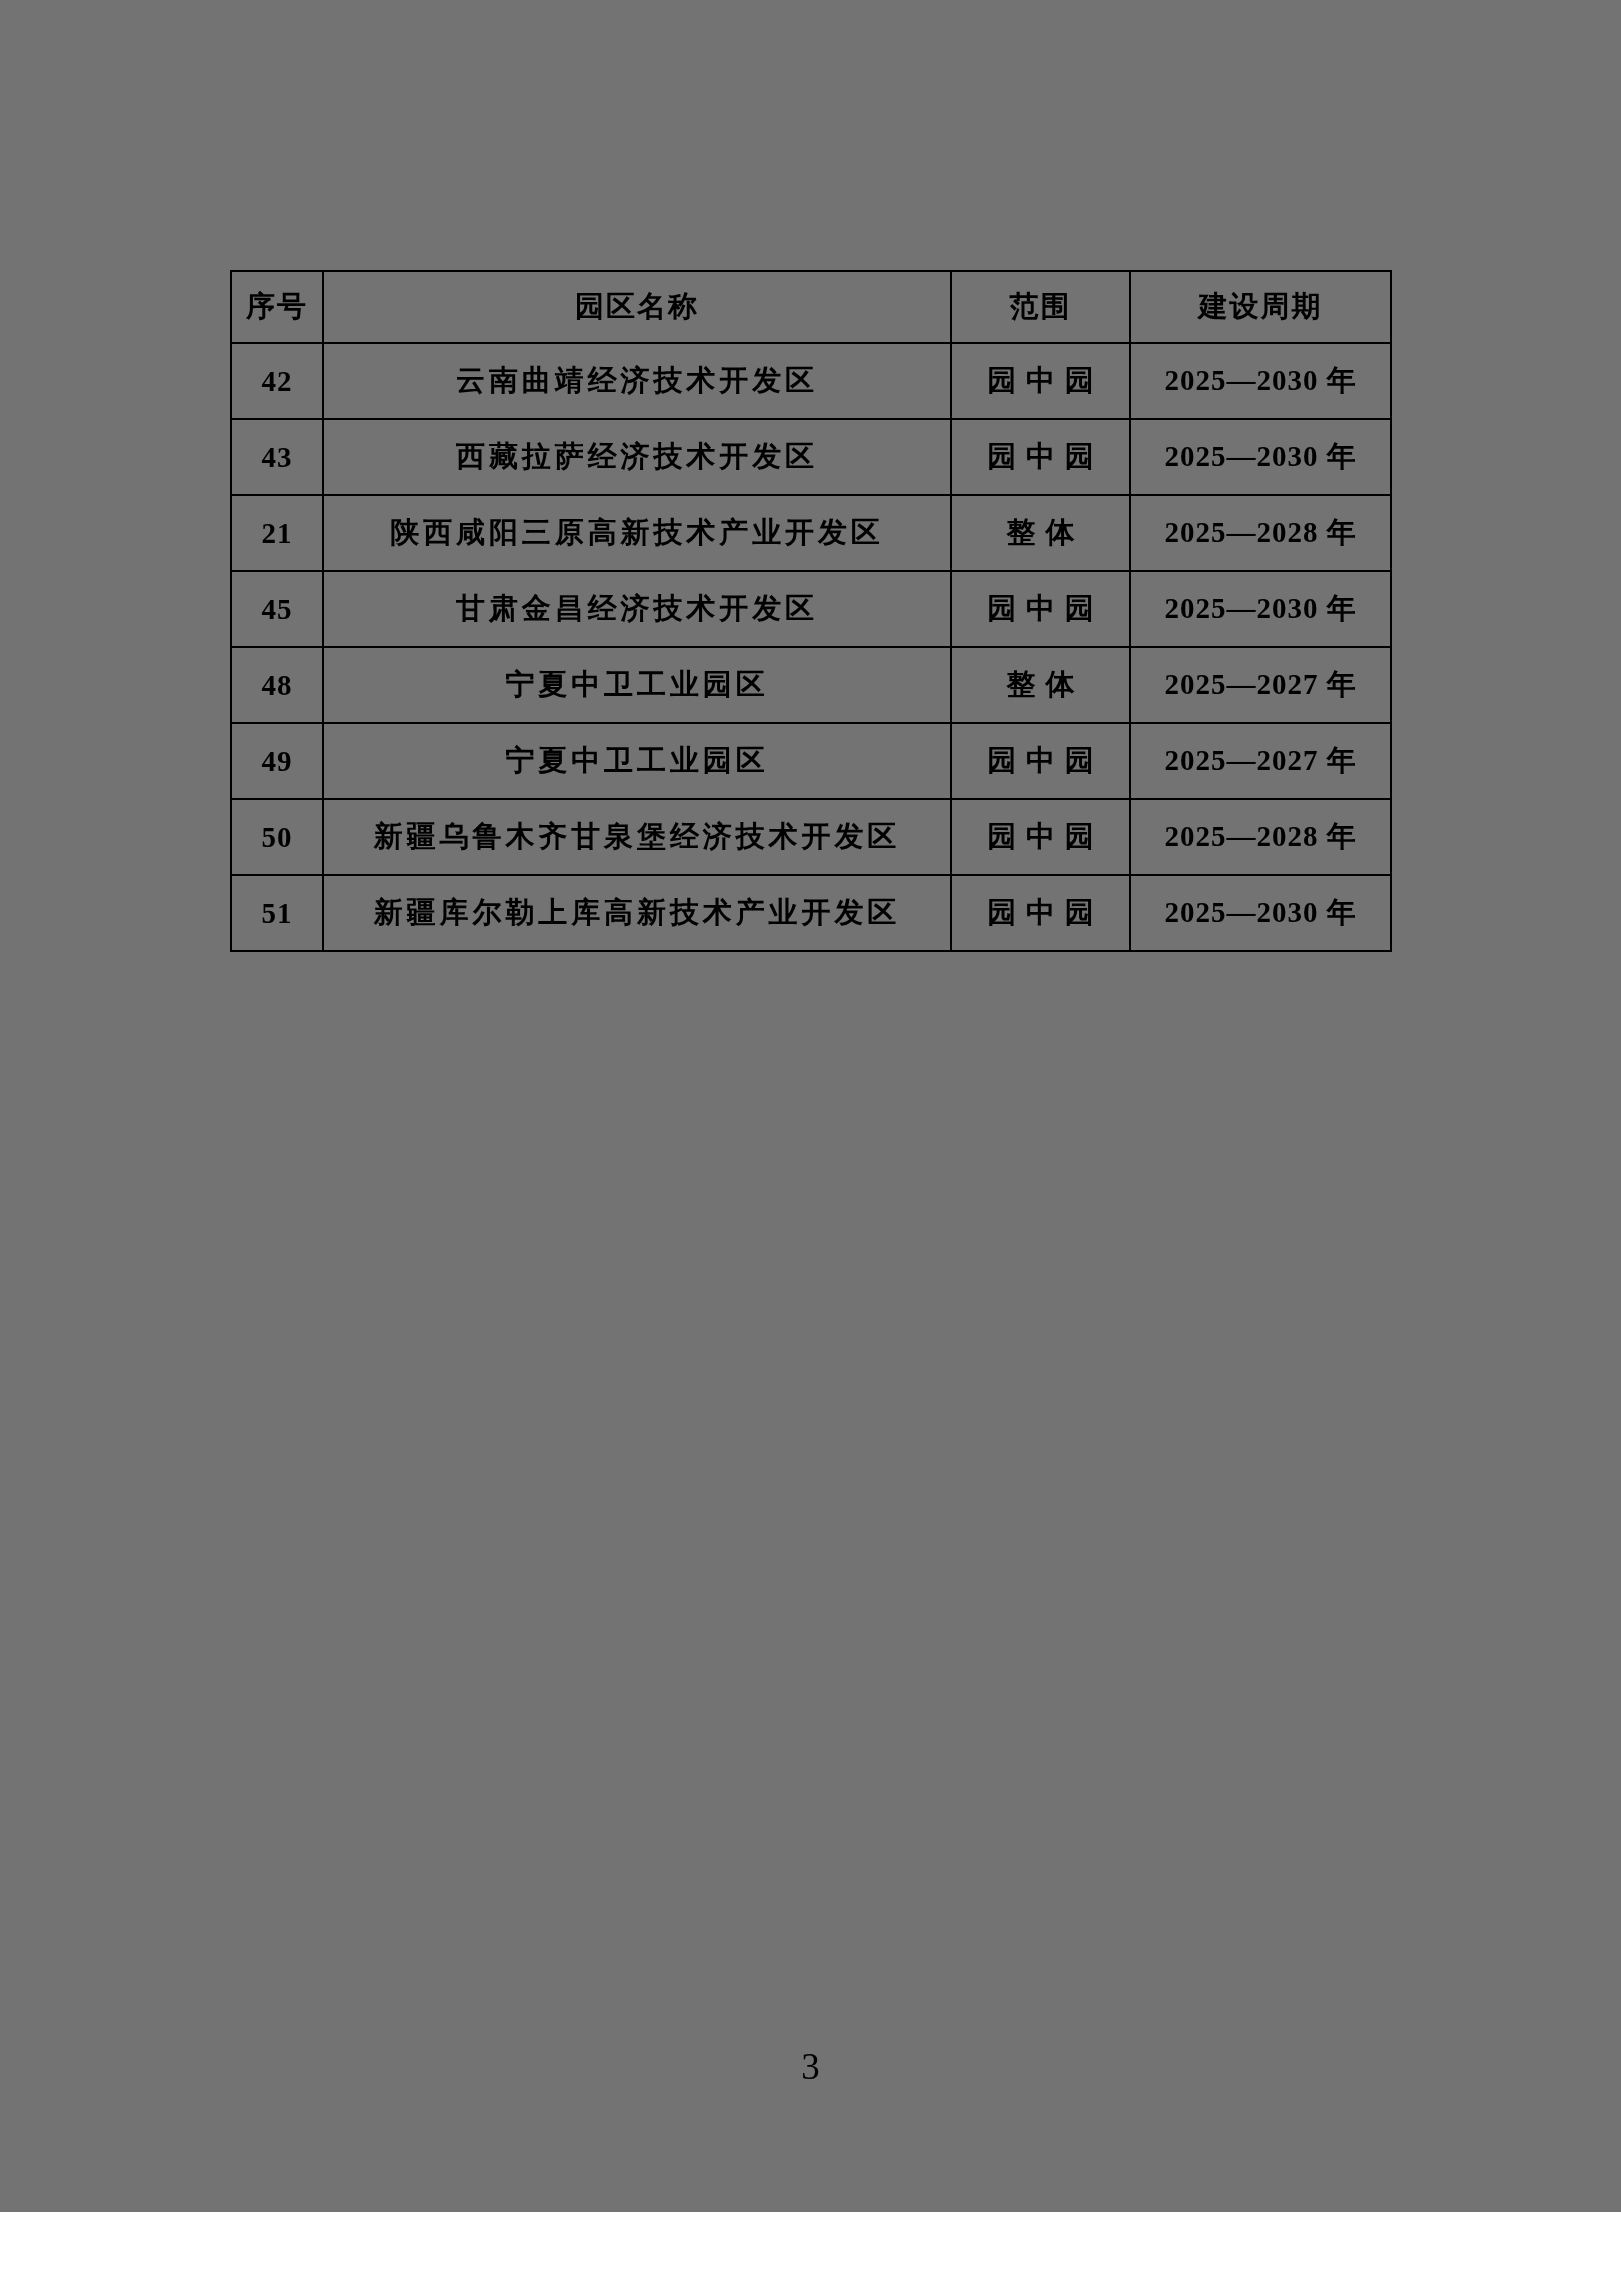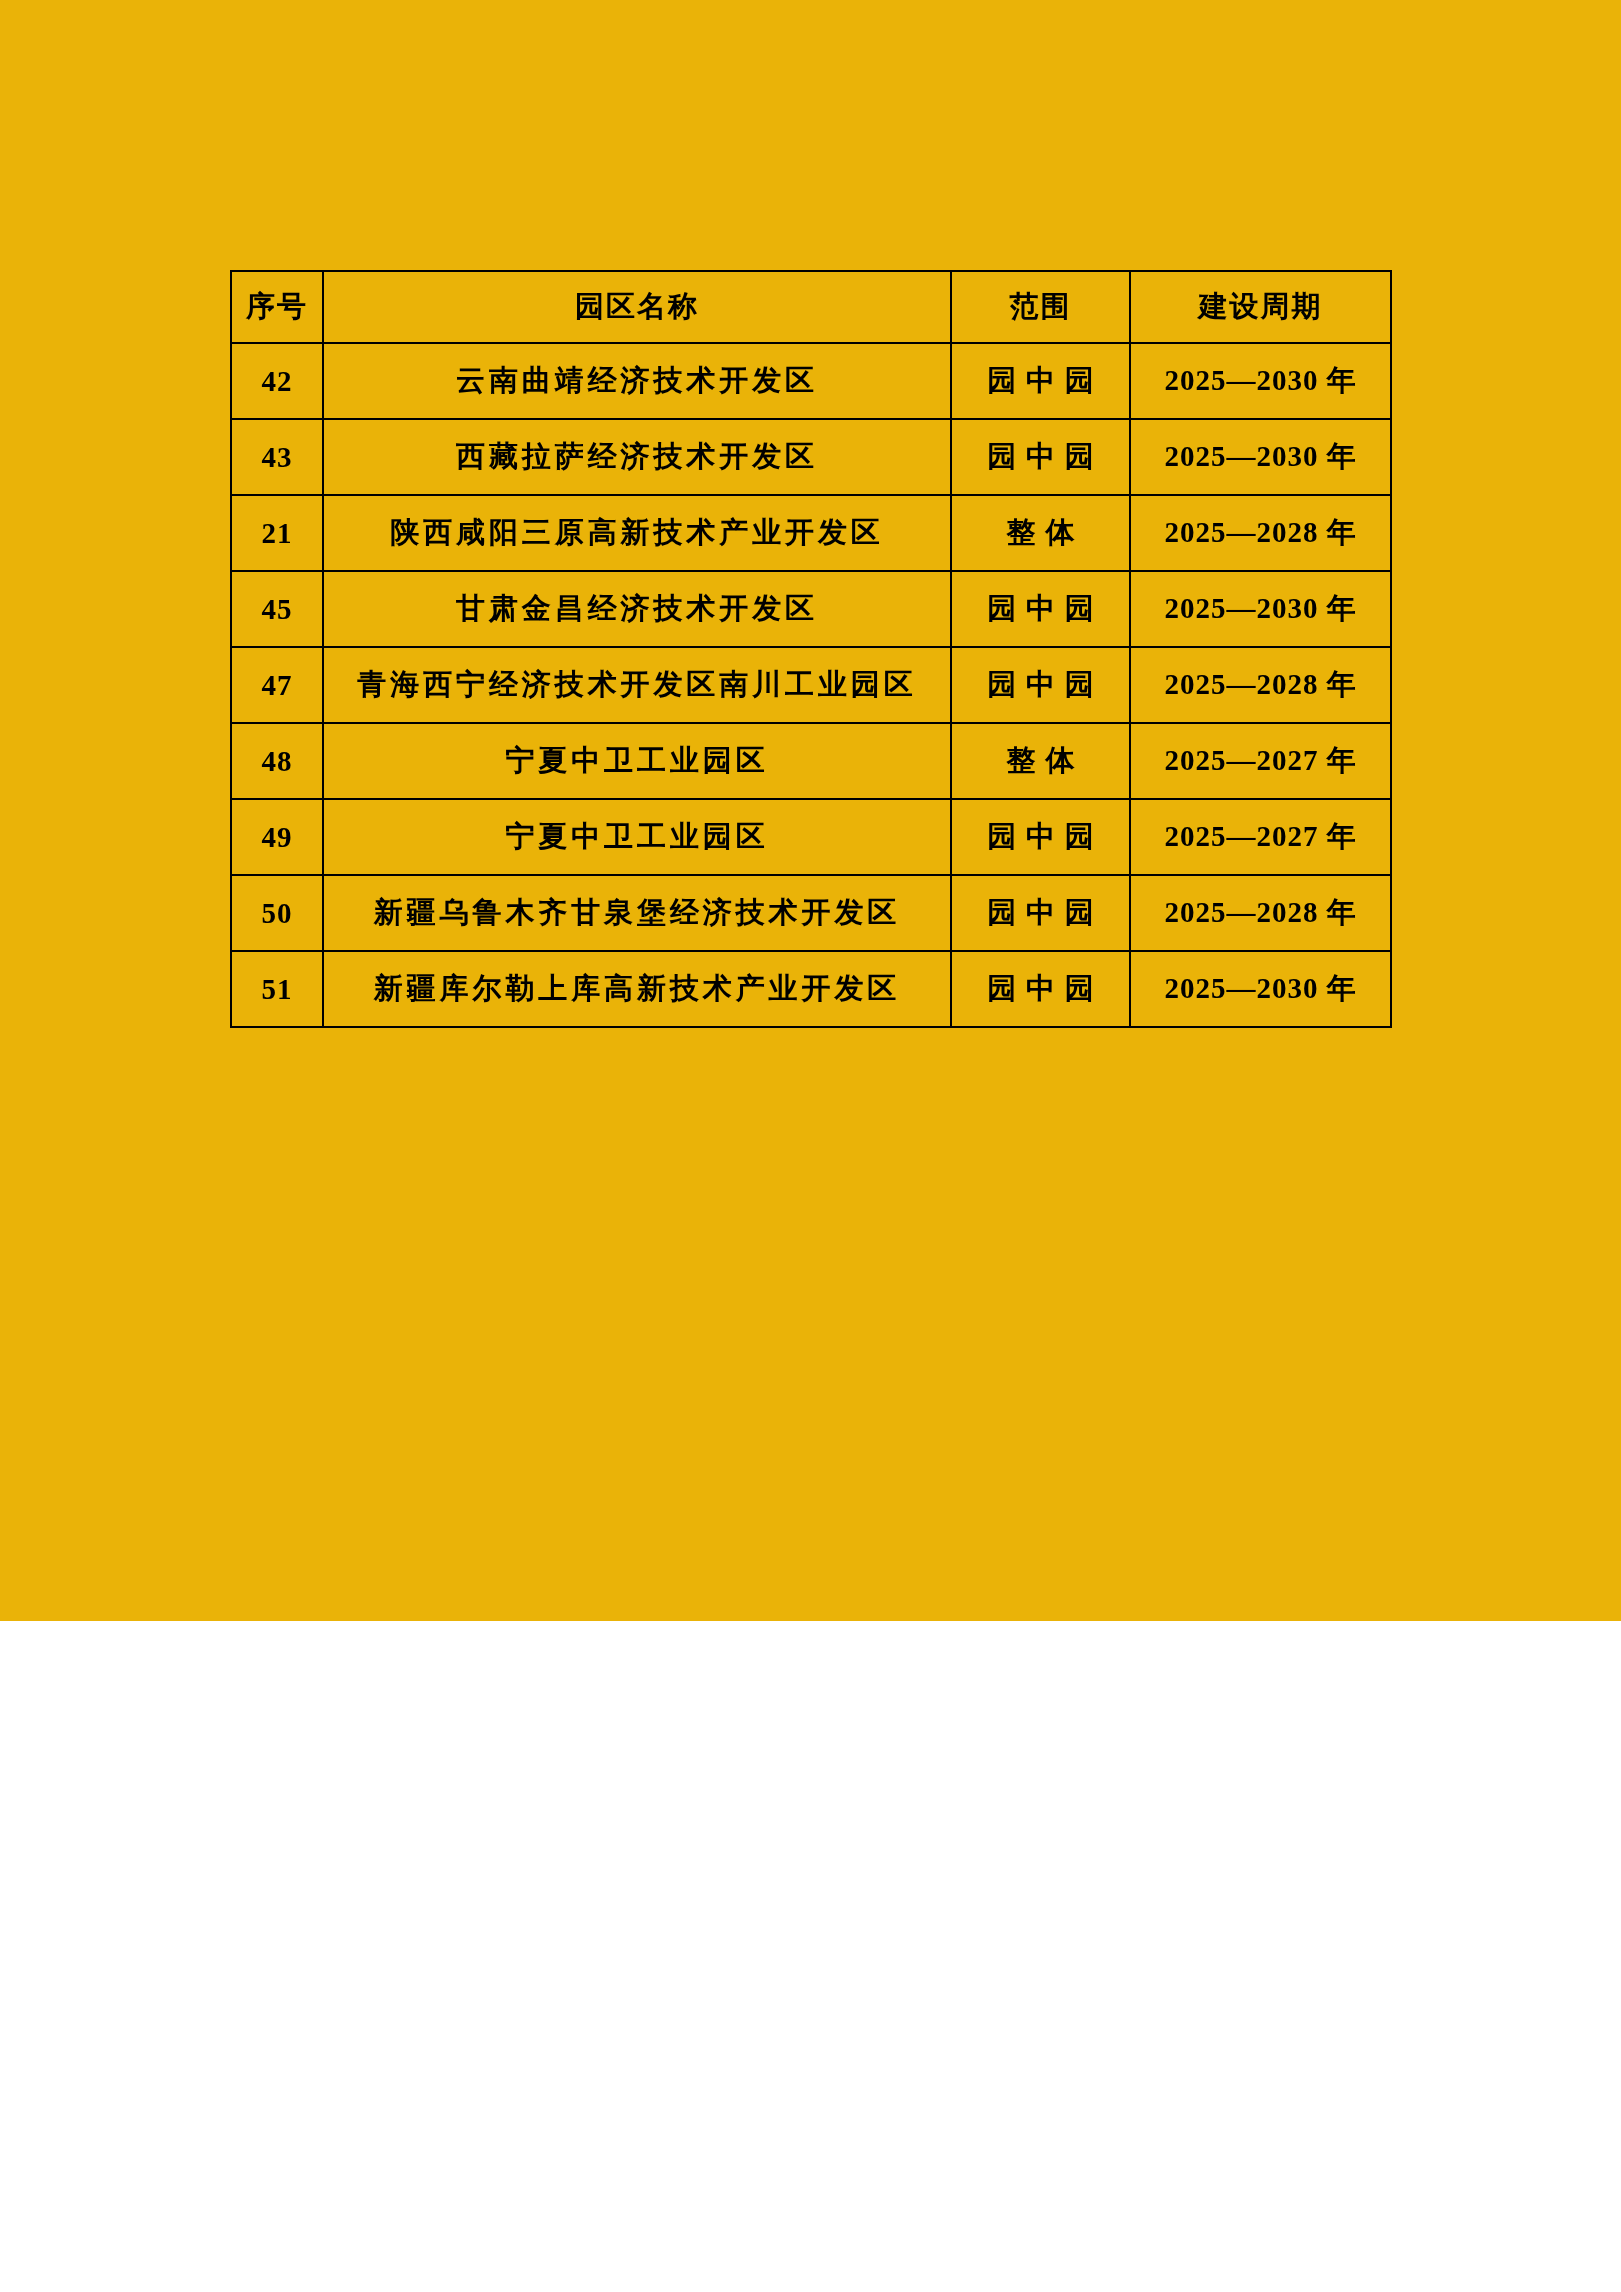--- a/index.html
+++ b/index.html
@@ -3,22 +3,22 @@
 <meta charset="utf-8">
 <style>
   html, body {
     margin: 0;
     padding: 0;
     background: #ffffff;
   }
   .page {
     position: relative;
     width: 1621px;
-    height: 1621px;
-    background: #eab308;
+    height: 2212px;
+    background: #737373;
     color: #000000;
     font-family: "Liberation Serif", serif;
     overflow: hidden;
   }
   .doc-table-wrap {
     position: absolute;
     left: 230px;
     top: 270px;
   }
   table.doc-table {
@@ -118,26 +118,20 @@
           <td class="cell-scope">整体</td>
           <td class="cell-period">2025—2028 年</td>
         </tr>
         <tr>
           <td class="cell-no">45</td>
           <td class="cell-name">甘肃金昌经济技术开发区</td>
           <td class="cell-scope">园中园</td>
           <td class="cell-period">2025—2030 年</td>
         </tr>
         <tr>
-          <td class="cell-no">47</td>
-          <td class="cell-name">青海西宁经济技术开发区南川工业园区</td>
-          <td class="cell-scope">园中园</td>
-          <td class="cell-period">2025—2028 年</td>
-        </tr>
-        <tr>
           <td class="cell-no">48</td>
           <td class="cell-name">宁夏中卫工业园区</td>
           <td class="cell-scope">整体</td>
           <td class="cell-period">2025—2027 年</td>
         </tr>
         <tr>
           <td class="cell-no">49</td>
           <td class="cell-name">宁夏中卫工业园区</td>
           <td class="cell-scope">园中园</td>
           <td class="cell-period">2025—2027 年</td>

